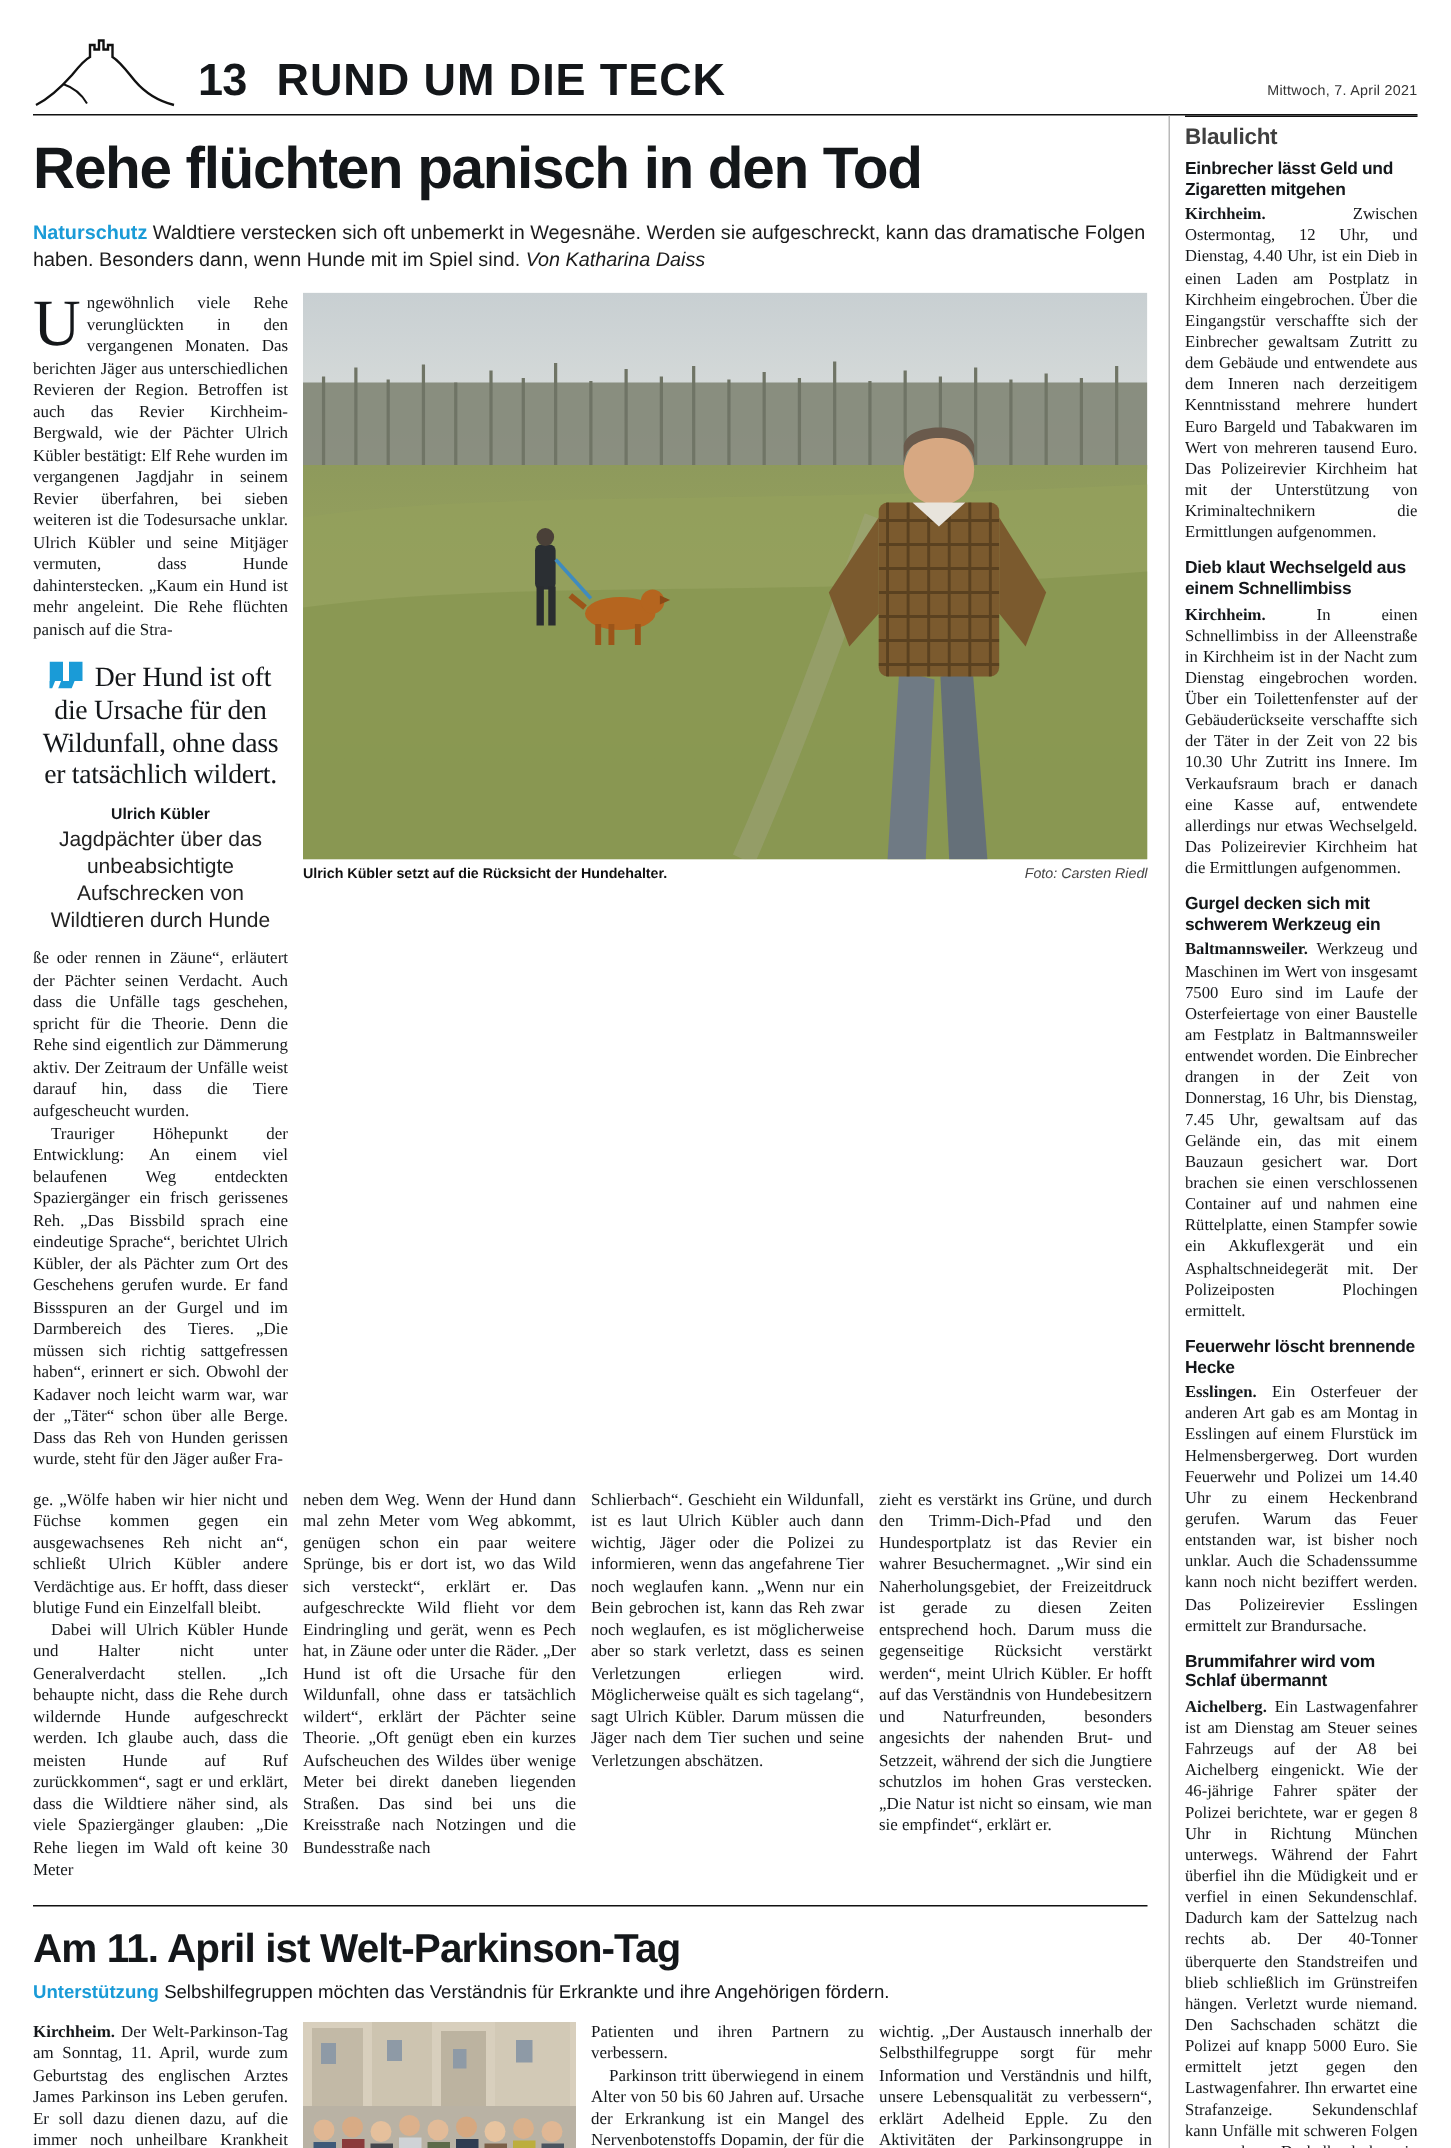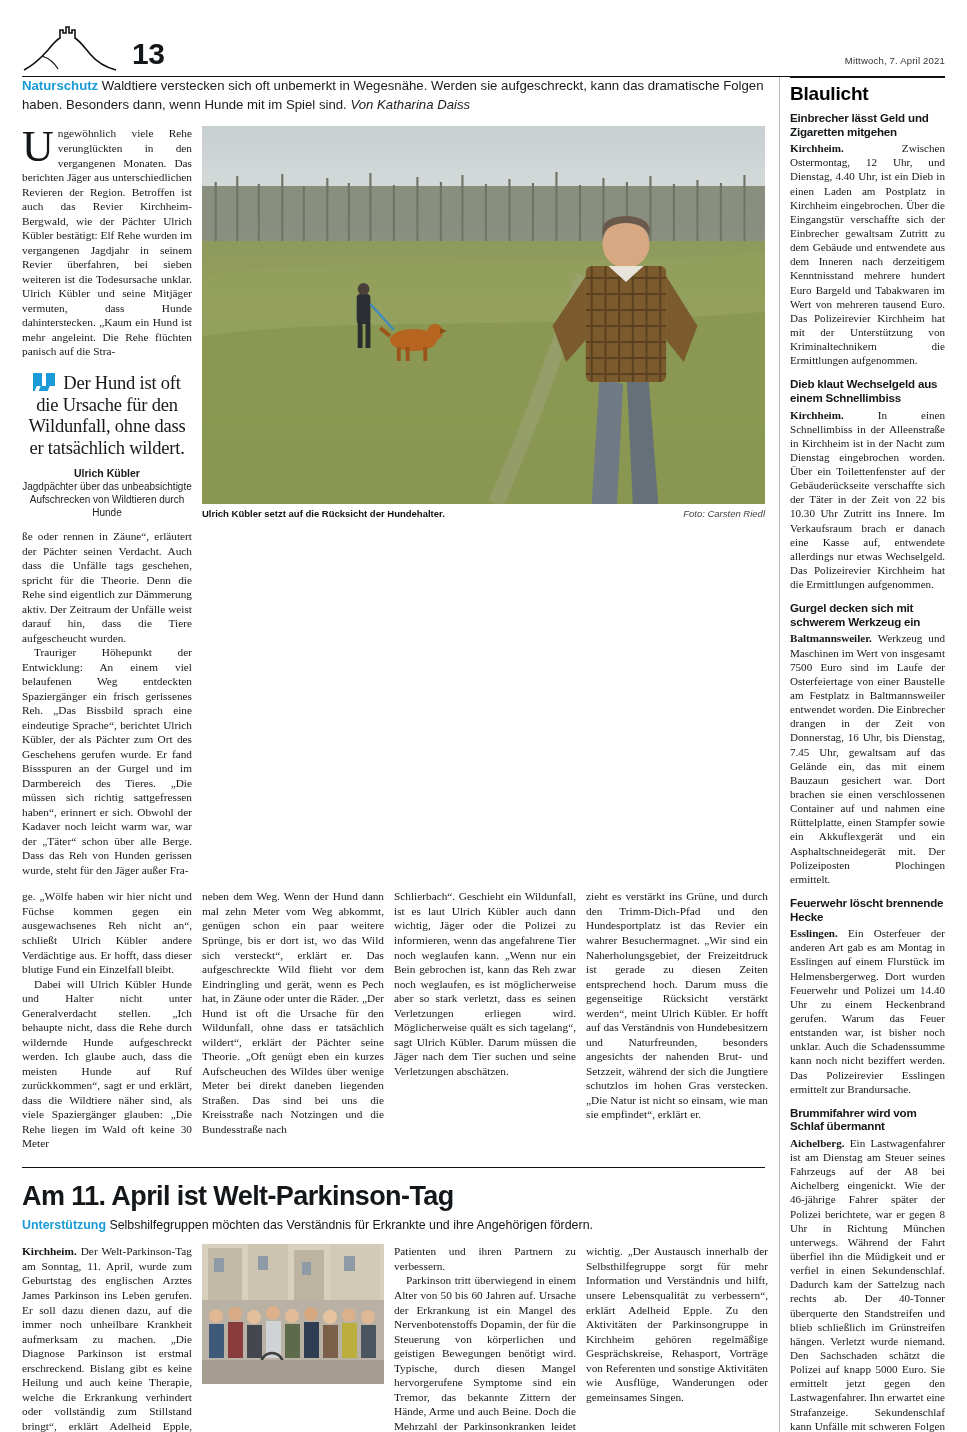--- a/index.html
+++ b/index.html
@@ -76,21 +76,21 @@
   
   .pullquote { margin:14px 0 10px 0;text-align:center; }
   .quote-mark { display:inline-block; vertical-align:-2px; margin-right:4px; }
   .quote-text { font-size:18.5px; line-height:1.16; letter-spacing:-0.2px; display:inline; }
   .quote-name {
     font-family:"Liberation Sans", sans-serif;
     font-weight:bold; font-size:10.5px; margin-top:8px;
   }
   .quote-role {
     font-family:"Liberation Sans", sans-serif;
-    font-size:10px; line-height:1.3; color:#222; margin-top:1px;
+    font-size:14px; line-height:1.3; color:#222; margin-top:1px;
   }
 
   .deer-lower { display:flex; gap:10px; margin-top:12px; }
   .deer-lower .c { width:182px; flex:0 0 182px; }
   .deer-lower .c.first { width:170px; flex:0 0 170px; }
 
   
   .sec-rule { border-top:1.4px solid #111; margin:16px 0 0 0; }
 
   h2.headline2 {
@@ -103,48 +103,50 @@
   .park-grid { display:flex; gap:10px; }
   .park-grid .c { width:182px; flex:0 0 182px; }
   .park-grid .c.first { width:170px; flex:0 0 170px; }
   .park-photo { width:100%; height:140px; overflow:hidden; }
   .park-photo svg { display:block; width:100%; height:100%; }
 
   
   .rail-rule-top { border-top:1.4px solid #111; margin-bottom:5px; }
   .rail-title {
     font-family:"Liberation Sans", sans-serif;
-    font-weight:bold; font-size:19px; color:#000000; margin-bottom:6px; letter-spacing:-0.2px;
+    font-weight:bold; font-size:15px; color:#404040; margin-bottom:6px; letter-spacing:-0.2px;
   }
   .rail-sub {
     font-family:"Liberation Sans", sans-serif;
     font-weight:bold; font-size:11.6px; line-height:1.17; margin:10px 0 3px 0; letter-spacing:-0.2px;
   }
   .rail-sub.first { margin-top:0; }
   .rail-text { font-size:11.1px; line-height:1.275; text-align:justify; hyphens:auto; margin:0; }
 </style>
 </head>
 <body>
 
 <div class="page">
 
   <div class="masthead">
     <svg class="teck-logo" viewBox="0 0 96 46">
       <path d="M2 44 C10 40 18 33 26 24 C30 19 34 14 38 12 L38 4 L41 4 L41 7 L44 7 L44 1 L47 1 L47 7 L50 7 L50 4 L53 4 L53 12 C58 15 63 22 68 28 C74 35 82 41 94 44" fill="none" stroke="#111" stroke-width="1.6"></path>
       <path d="M20 30 C26 32 32 36 36 43" fill="none" stroke="#111" stroke-width="1.3"></path>
     </svg>
     <div class="page-no">13</div>
+    <div class="masthead-title">RUND UM DIE TECK</div>
     <div class="masthead-date">Mittwoch, 7. April 2021</div>
   </div>
   <div class="rule-main"></div>
 
   <div class="body-wrap">
 
     <div class="left-zone">
 
+      <h1 class="headline">Rehe flüchten panisch in den Tod</h1>
 
       <p class="lead">
         <span class="kicker">Naturschutz</span><span> Waldtiere verstecken sich oft unbemerkt in Wegesnähe. Werden sie aufgeschreckt, kann das dramatische Folgen haben. Besonders dann, wenn Hunde mit im Spiel sind. </span><span class="byline">Von Katharina Daiss</span>
       </p>
 
       <div class="deer-top">
         <div class="col-narrow">
           <p class="btext dropcap">Ungewöhnlich viele Rehe verunglückten in den vergangenen Monaten. Das berichten Jäger aus unterschiedlichen Revieren der Region. Betroffen ist auch das Revier Kirchheim-Bergwald, wie der Pächter Ulrich Kübler bestätigt: Elf Rehe wurden im vergangenen Jagdjahr in seinem Revier überfahren, bei sieben weiteren ist die Todesursache unklar. Ulrich Kübler und seine Mitjäger vermuten, dass Hunde dahinterstecken. „Kaum ein Hund ist mehr angeleint. Die Rehe flüchten panisch auf die Stra-</p>
 
           <div class="pullquote">

